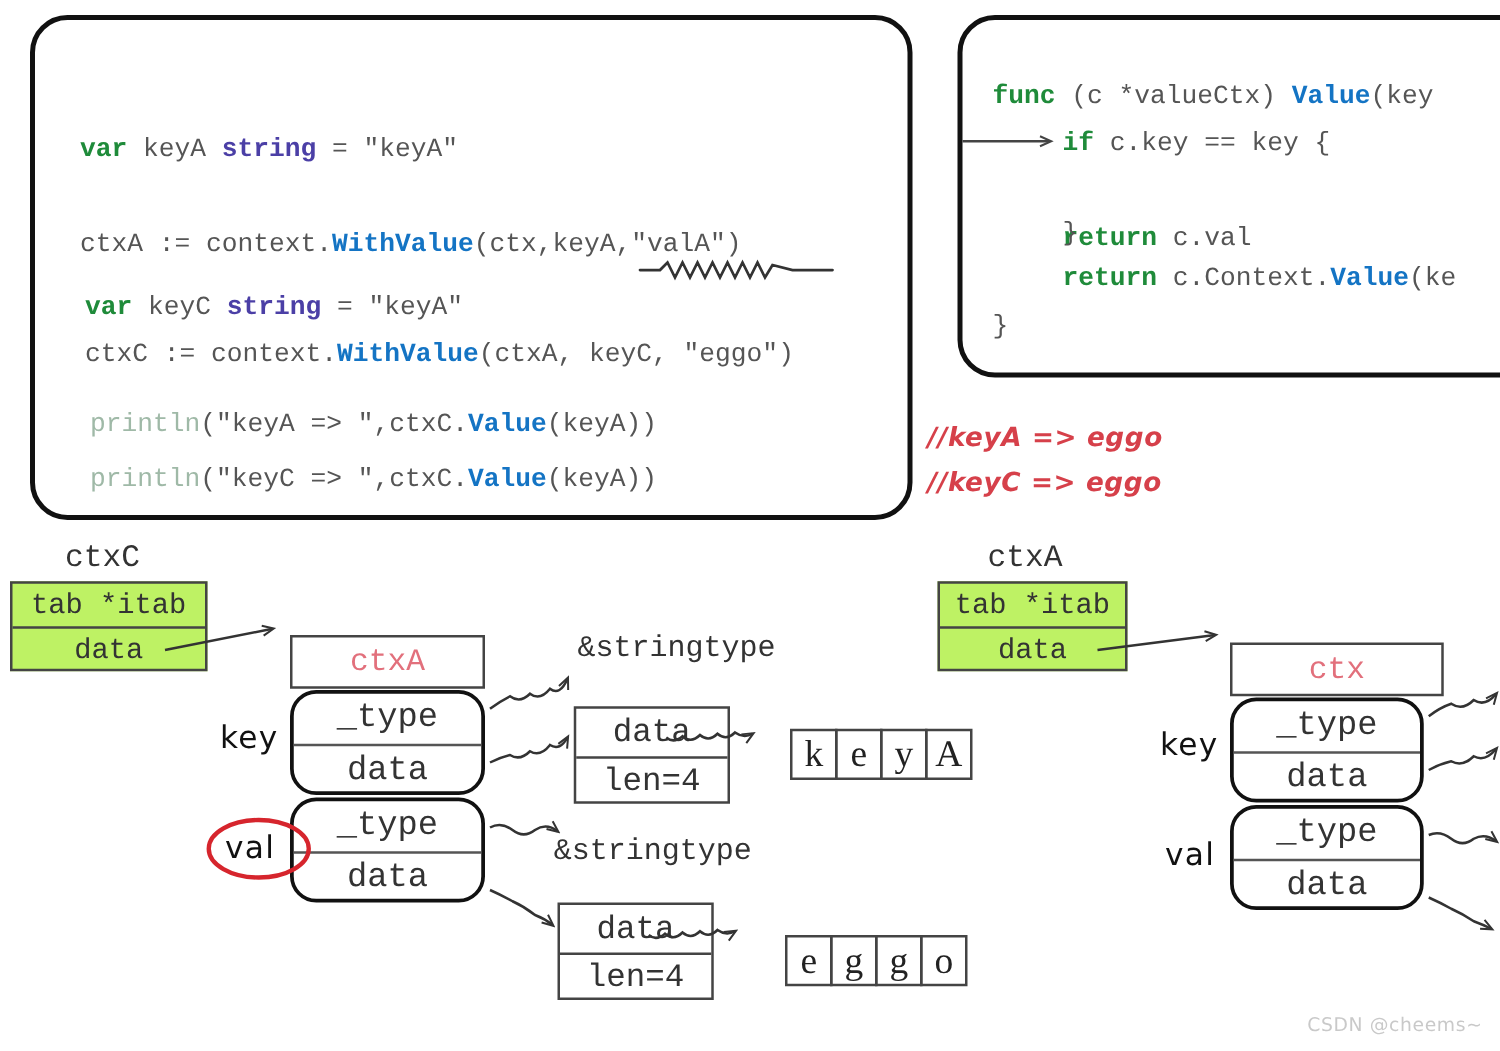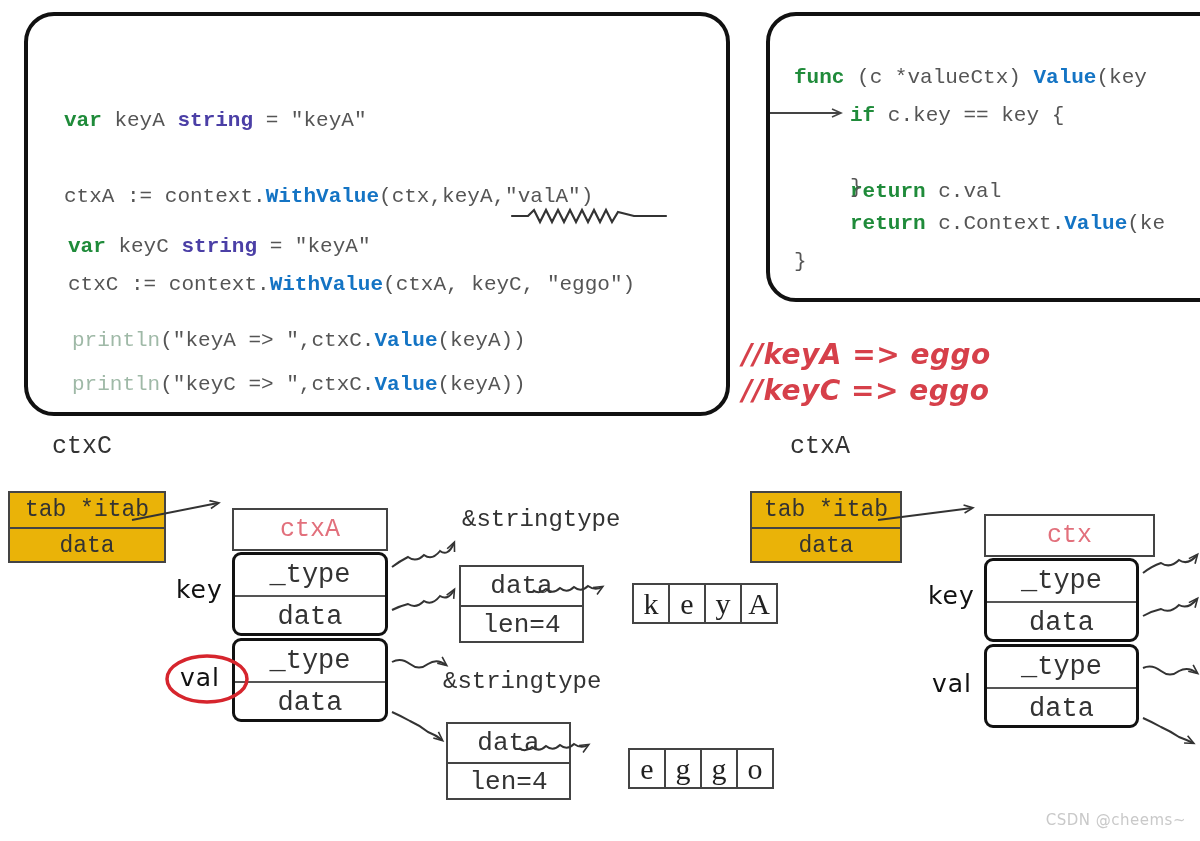--- a/index.html
+++ b/index.html
@@ -36,21 +36,21 @@
   .kw-purple{color:#4b3fa6;font-weight:bold;}
   .kw-blue{color:#1474c4;font-weight:bold;}
   .fn-pale{color:#9fb9a7;}
   .plain{color:#555555;}
 
   
   .redcomment{
     position:absolute;
     color:#d6404a;
     font-family:"DejaVu Sans", sans-serif;
-    font-size:28px;
+    font-size:21px;
     font-style:italic;
     font-weight:600;
     white-space:pre;
     letter-spacing:0.5px;
   }
 
   
   .dlabel{
     position:absolute;
     font-family:"Liberation Mono","DejaVu Sans Mono",monospace;
@@ -63,22 +63,21 @@
     font-family:"DejaVu Sans", sans-serif;
     font-size:25px;
     color:#111;
     white-space:pre;
     letter-spacing:1px;
   }
   .iface-box{
     position:absolute;
     border:2px solid #444;
     box-sizing:border-box;
-    background:#eab308;
-    margin-top:26px;
+    background:#bef264;
   }
   .iface-cell{
     position:absolute;
     left:0;width:100%;
     display:flex;align-items:center;justify-content:center;
     font-family:"Liberation Mono","DejaVu Sans Mono",monospace;
     font-size:23px;color:#333;
     box-sizing:border-box;
   }
   .cell-div{border-bottom:2px solid #444;}
@@ -89,21 +88,21 @@
     box-sizing:border-box;
     background:#fff;
     display:flex;align-items:center;justify-content:center;
     font-family:"Liberation Mono","DejaVu Sans Mono",monospace;
     font-size:25px;
     color:#e2707c;
   }
   .eface-box{
     position:absolute;
     border:3px solid #111;
-    border-radius:9px;
+    border-radius:21px;
     box-sizing:border-box;
     background:#fff;
   }
   .eface-cell{
     position:absolute;left:0;width:100%;
     display:flex;align-items:center;justify-content:center;
     font-family:"Liberation Mono","DejaVu Sans Mono",monospace;
     font-size:27px;color:#333;
     box-sizing:border-box;
   }

